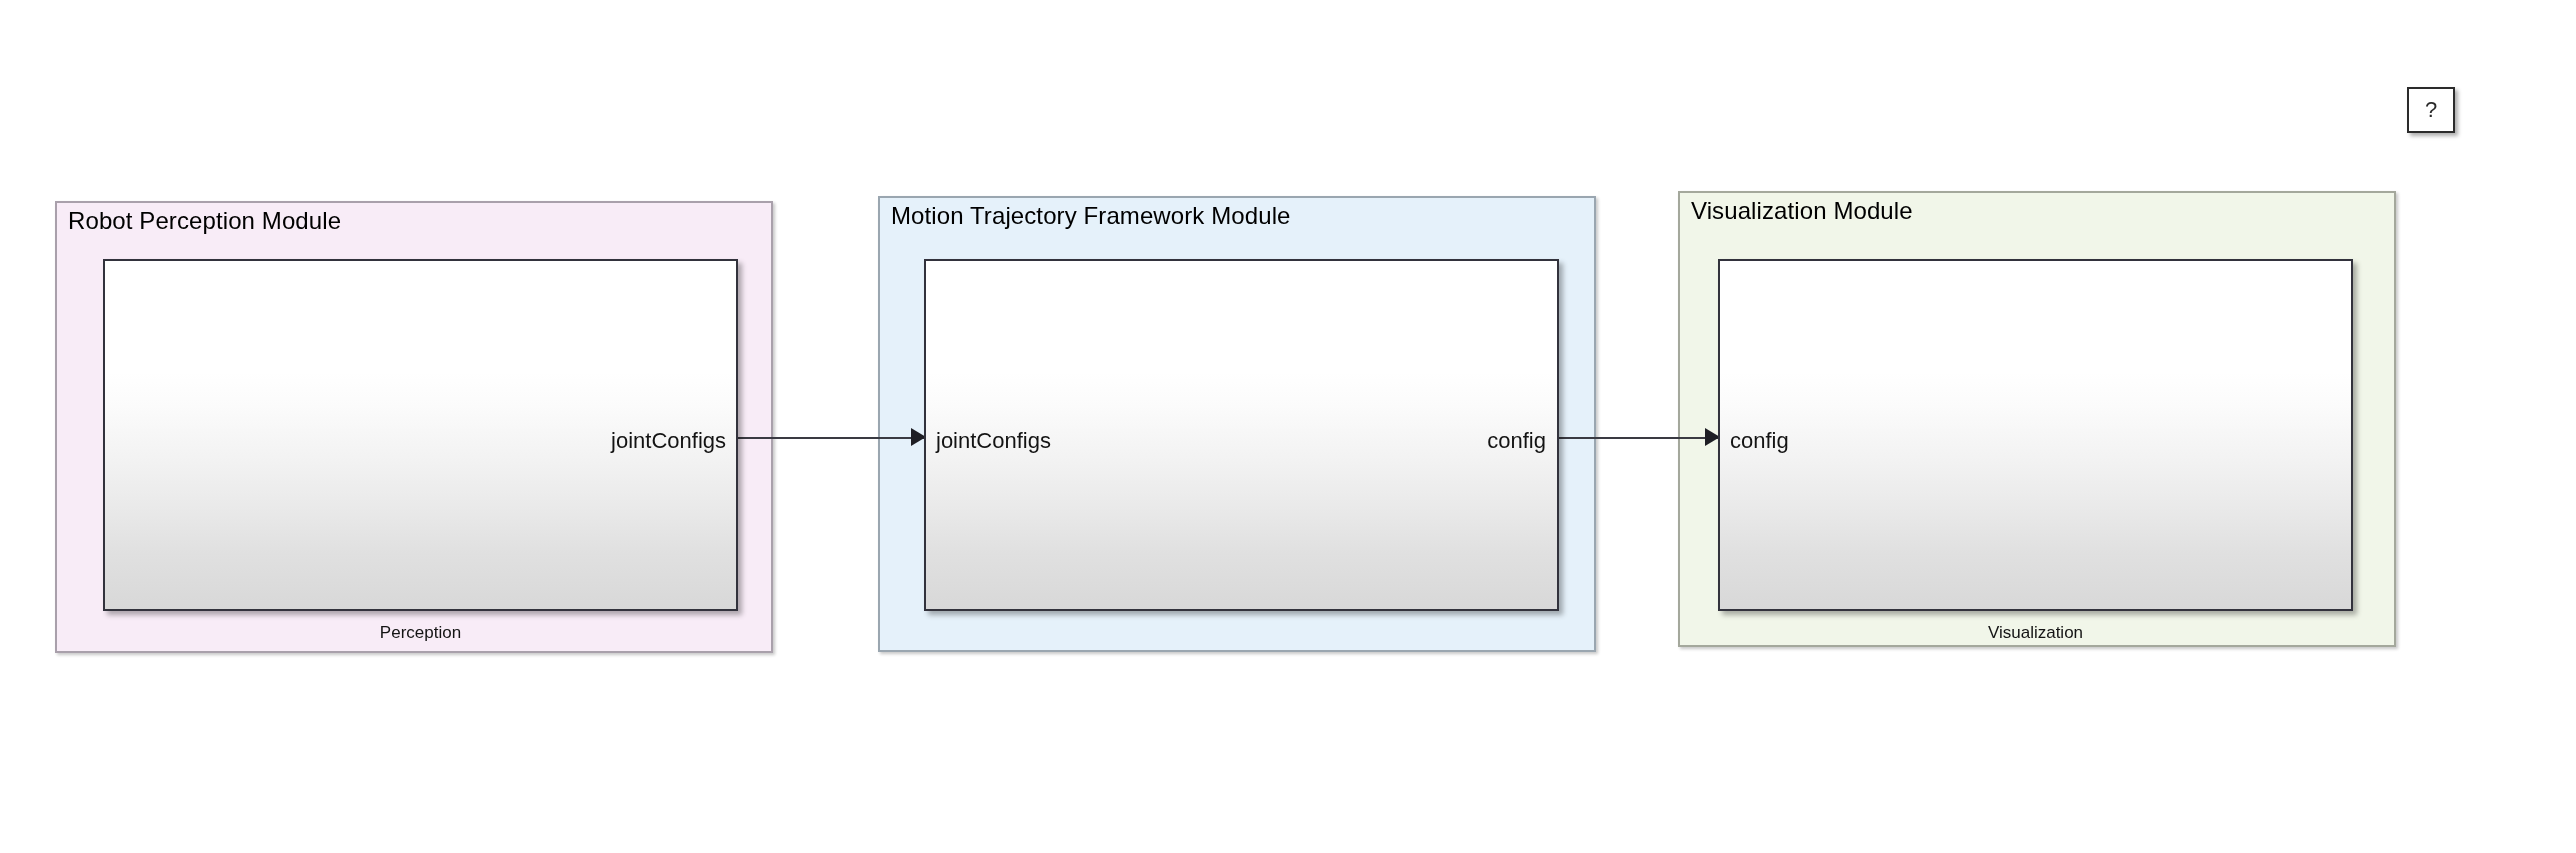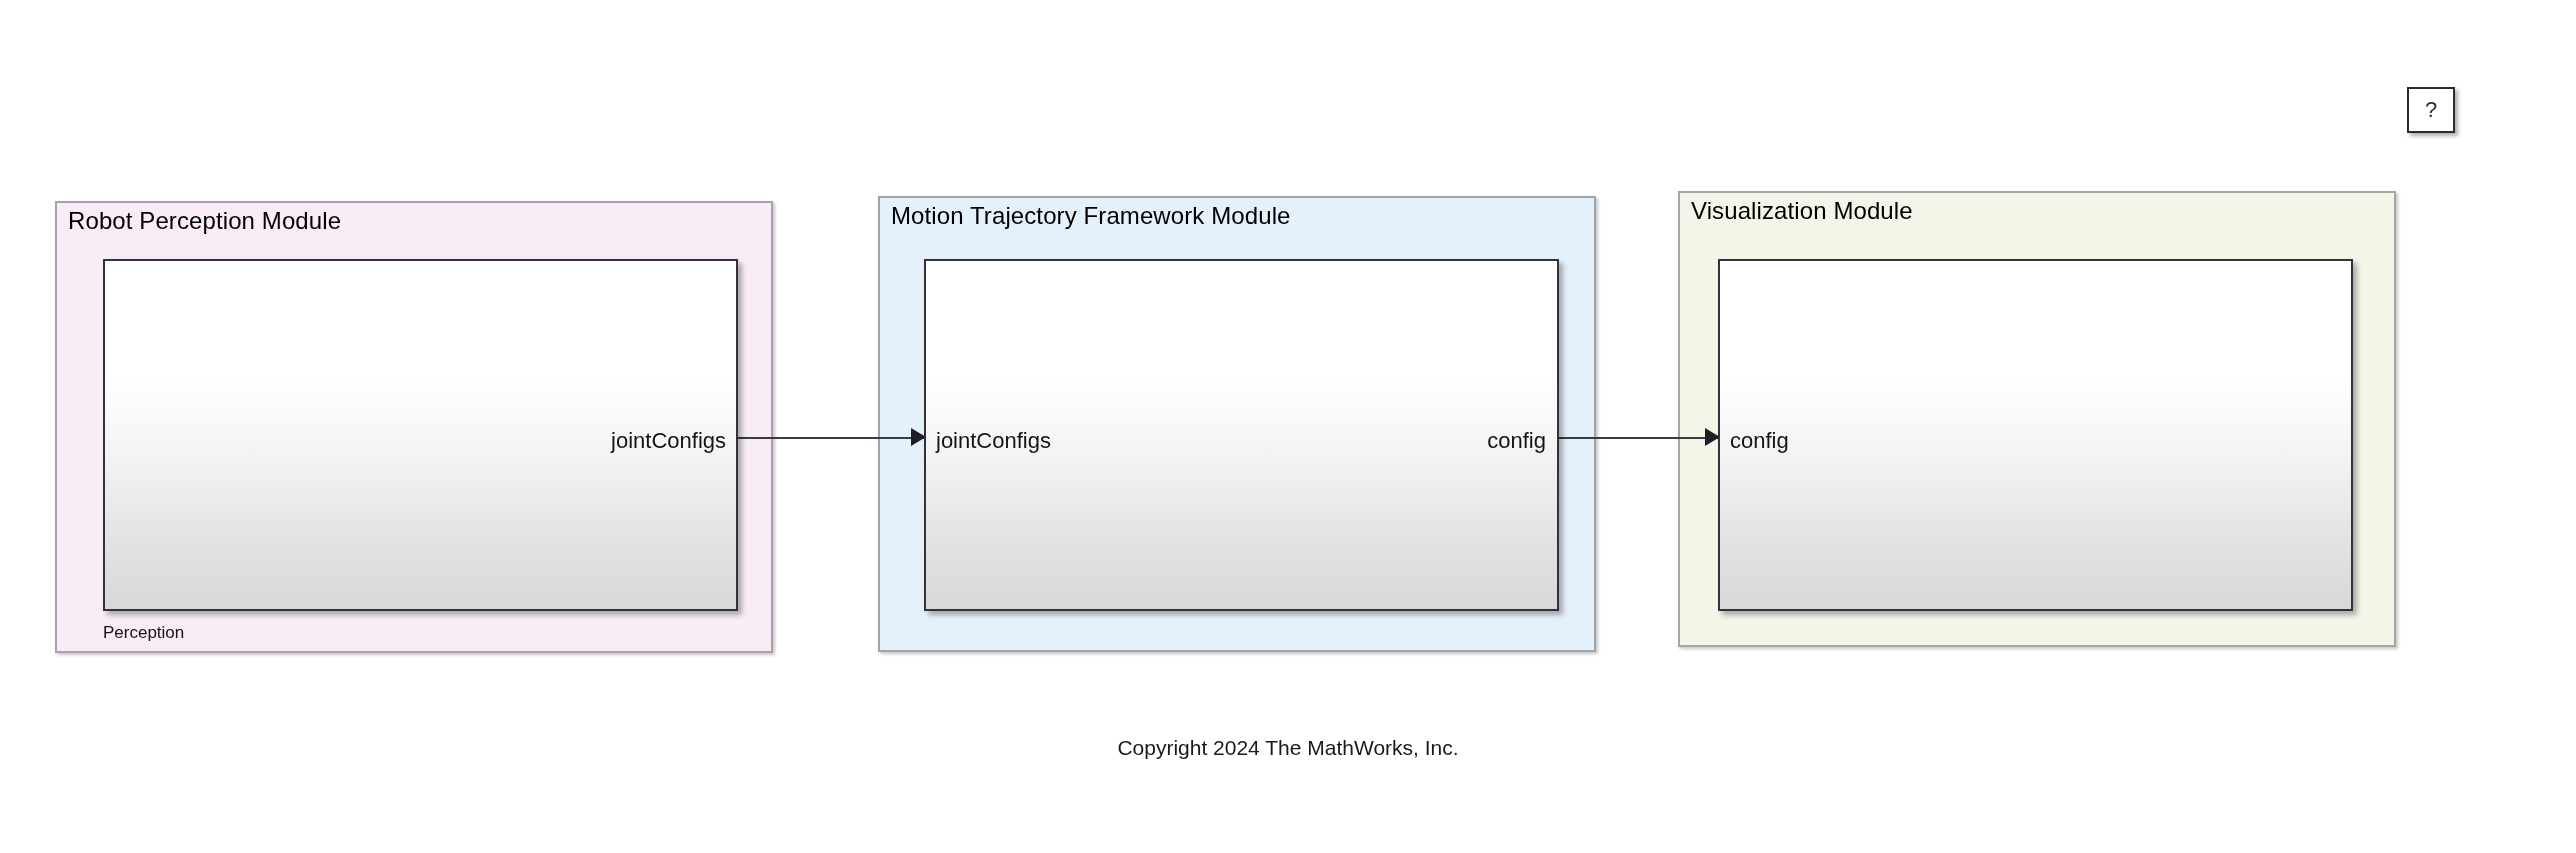--- a/index.html
+++ b/index.html
@@ -69,20 +69,21 @@
         #e0e0e0 84%,
         #d8d8d8 100%);
     box-shadow: 4px 4px 5px rgba(0,0,0,0.30);
   }
 
   
   .block-name {
     position: absolute;
     font-size: 17px;
     color: #141414;
+    text-align: center;
     white-space: nowrap;
   }
 
   
   .port-label {
     position: absolute;
     font-size: 22px;
     color: #141414;
     white-space: nowrap;
   }
@@ -154,21 +155,21 @@
   <div class="block" style="left:103px; top:259px; width:635px; height:352px;"></div>
   <span class="port-label out" style="left:520px; top:428px; width:206px;">jointConfigs</span>
   <span class="block-name" style="left:103px; top:623px; width:635px;">Perception</span>
 
   <div class="block" style="left:924px; top:259px; width:635px; height:352px;"></div>
   <span class="port-label in" style="left:936px; top:428px; width:218px;">jointConfigs</span>
   <span class="port-label out" style="left:1348px; top:428px; width:198px;">config</span>
 
   <div class="block" style="left:1718px; top:259px; width:635px; height:352px;"></div>
   <span class="port-label in" style="left:1730px; top:428px; width:198px;">config</span>
+  <span class="block-name" style="left:1718px; top:623px; width:635px;">Visualization</span>
 
   <div class="help-button" style="left:2407px; top:87px; width:48px; height:46px;">
     <span>?</span>
   </div>
 
-  <div class="copyright" style="left:1043px; top:736px; width:490px;">Copyright 2024 The MathWorks, Inc.</div>
 
 </div>
 
 
 </body></html>

